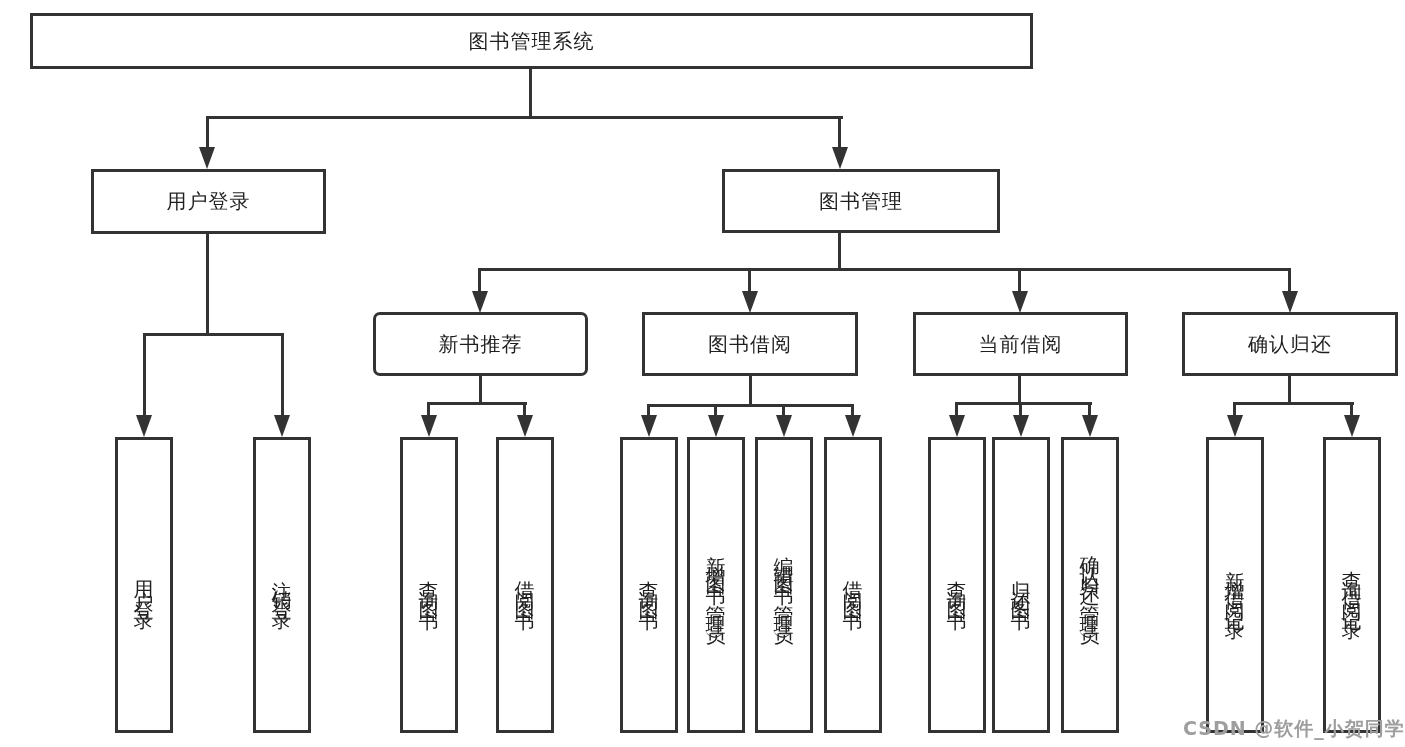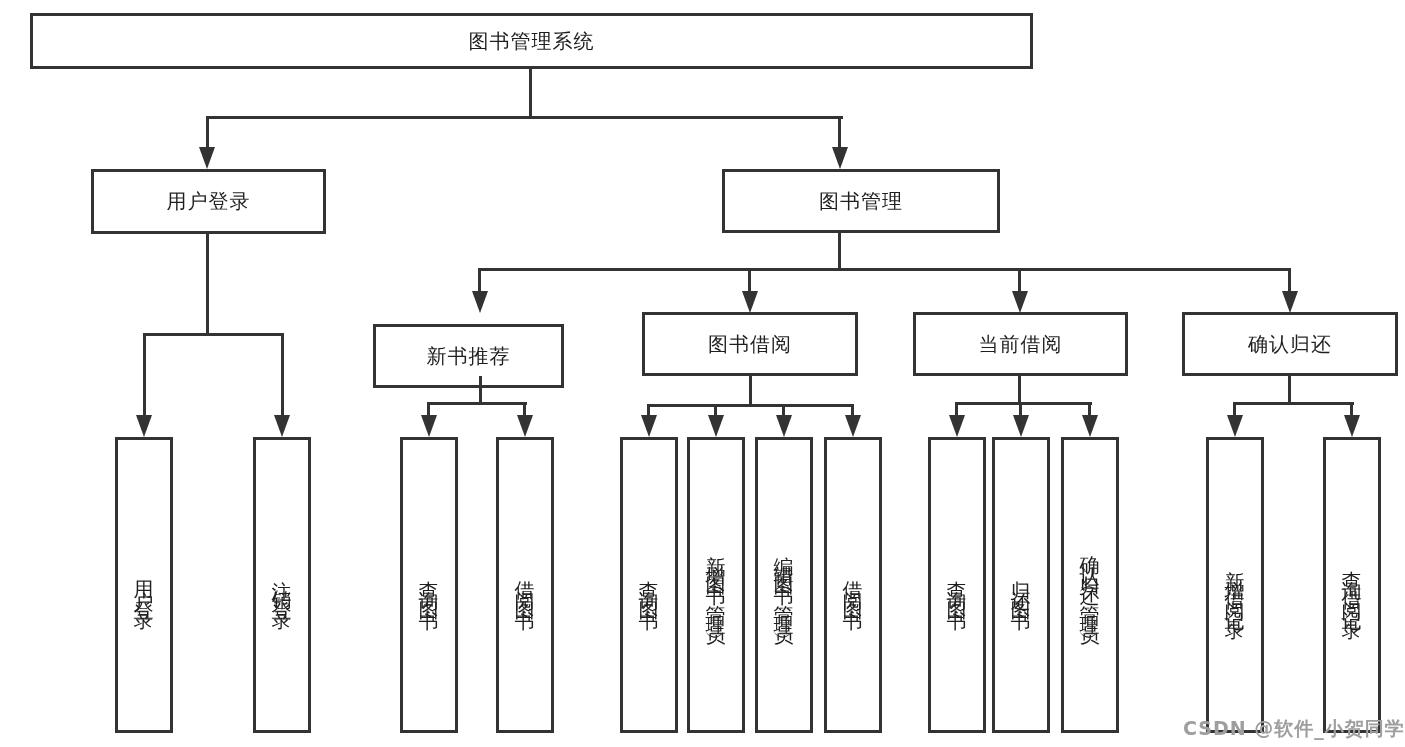--- a/index.html
+++ b/index.html
@@ -113,21 +113,21 @@
   <div class="line hline" style="left:469px; top:268px; width:812px;"></div>
   <div class="line vline" style="left:468px; top:268px; height:24px;"></div>
   <div class="line vline" style="left:738px; top:268px; height:24px;"></div>
   <div class="line vline" style="left:1008px; top:268px; height:24px;"></div>
   <div class="line vline" style="left:1278px; top:268px; height:24px;"></div>
   <div class="arrow" style="left:462px; top:291px;"></div>
   <div class="arrow" style="left:732px; top:291px;"></div>
   <div class="arrow" style="left:1002px; top:291px;"></div>
   <div class="arrow" style="left:1272px; top:291px;"></div>
 
-  <div class="hbox" style="left:363px; top:324px; width:191px; height:64px;">
+  <div class="hbox" style="left:363px; top:312px; width:215px; height:64px;border-radius:7px;">
     <span>新书推荐</span>
   </div>
   <div class="hbox" style="left:903px; top:312px; width:215px; height:64px;">
     <span>当前借阅</span>
   </div>
   <div class="hbox" style="left:632px; top:312px; width:216px; height:64px;">
     <span>图书借阅</span>
   </div>
   <div class="hbox" style="left:1172px; top:312px; width:216px; height:64px;">
     <span>确认归还</span>

